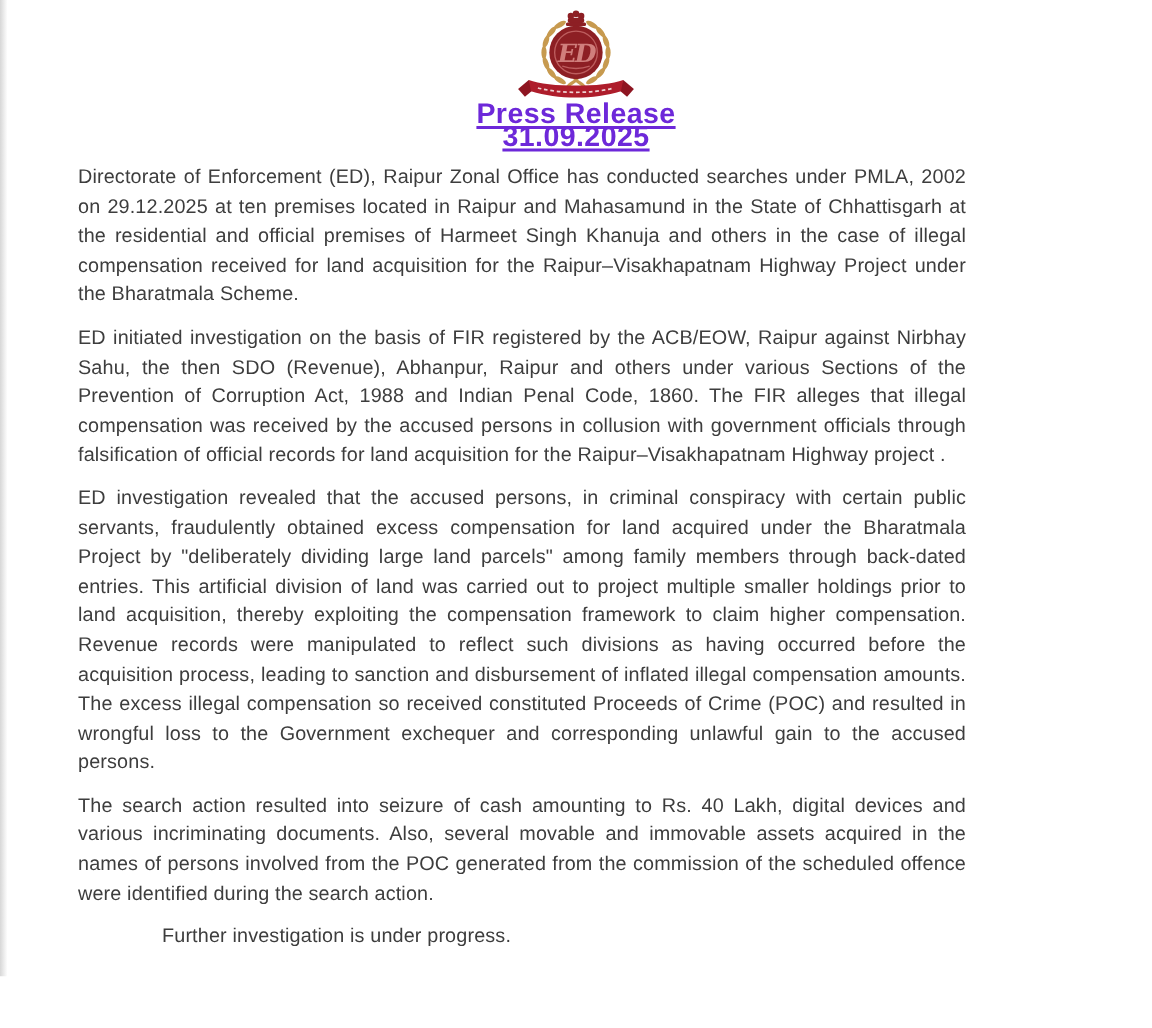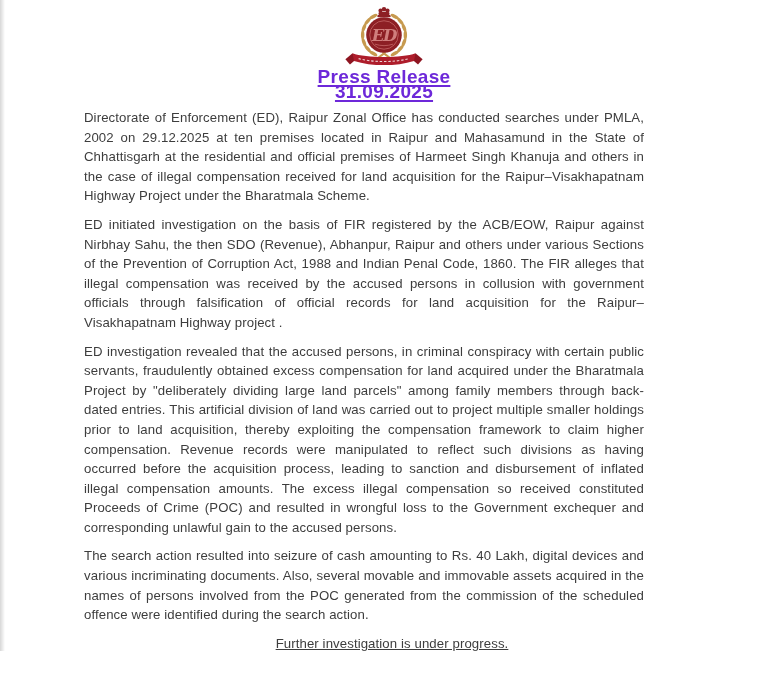--- a/index.html
+++ b/index.html
@@ -21,34 +21,33 @@
     font-weight:bold;
     font-size:19px;
     color:#6d28d9;
     text-decoration:underline;
     text-decoration-thickness:1.5px;
     text-underline-offset:2px;
     letter-spacing:0.3px;
     line-height:15px;
   }
   .title { margin-top:1px; }
-  .body { margin:9px 124px 0 84px; }
+  .body { margin:9px 124px 0 52px; }
   .para {
     font-size:13.2px;
     line-height:19.6px;
     color:#3d3d3d;
     text-align:justify;
     margin:0 0 9px 0;
     letter-spacing:0.1px;
   }
   .para.last {
-    text-align:center;
+    text-align:left;
     text-indent:56px;
     margin-top:8px;
-    text-decoration:underline;
   }
 </style>
 </head>
 <body>
 
 <div class="page">
   <div class="left-edge"></div>
 
   <header class="header">
     <div class="emblem">

